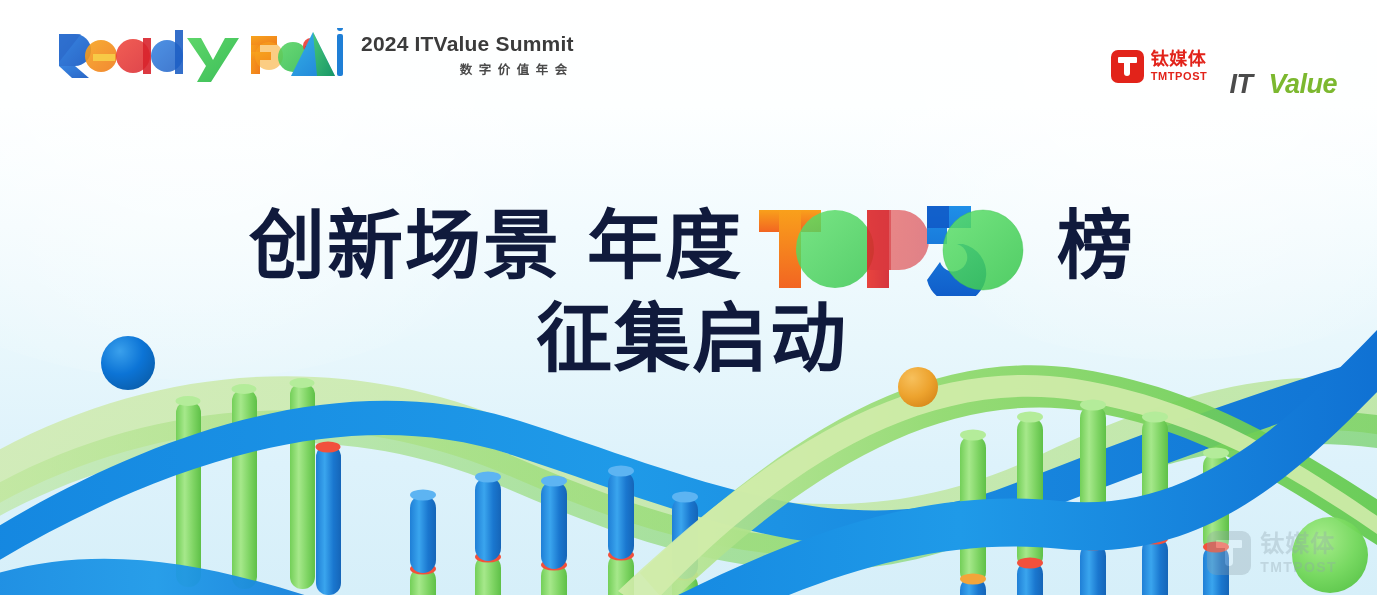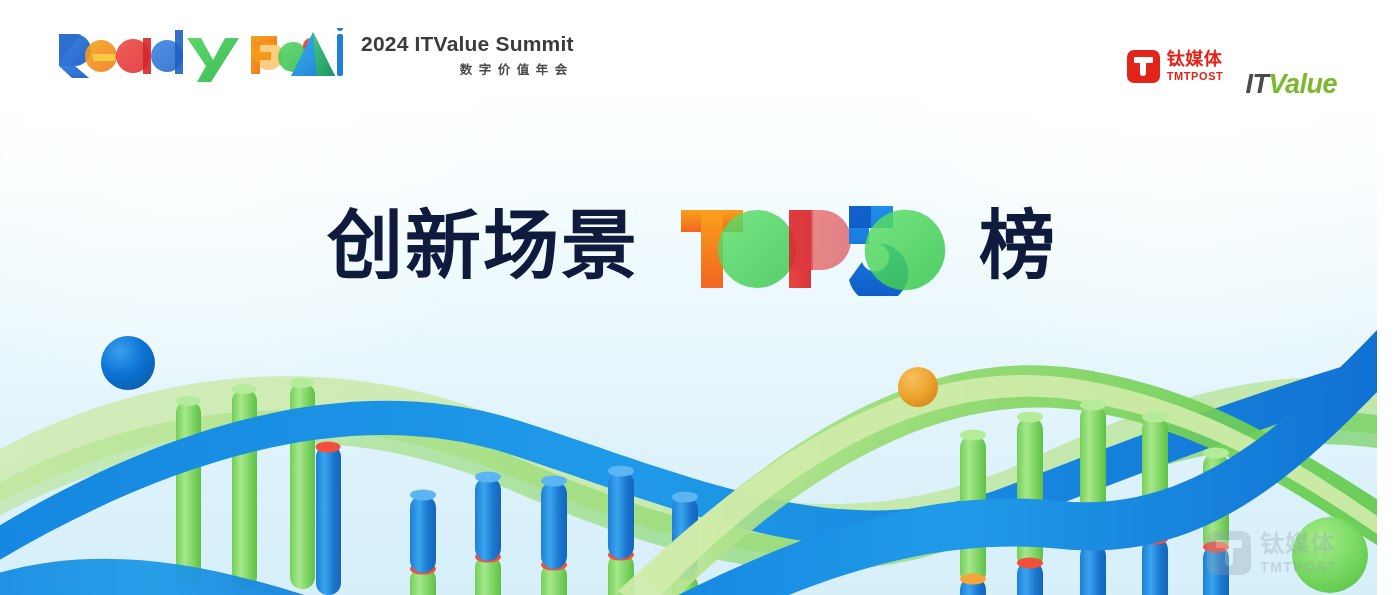--- a/index.html
+++ b/index.html
@@ -138,20 +138,21 @@
     white-space: nowrap;
   }
   .itvalue-lockup {
     display: flex;
     align-items: baseline;
     font-style: italic;
     font-weight: 700;
     font-size: 27px;
     letter-spacing: -0.5px;
     white-space: nowrap;
+    gap: 16px;
   }
   .itv-it { color: #4b4b4b; }
   .itv-value { color: #7cb82f; margin-top: 37px; }
 
   
   .headline {
     position: absolute;
     left: 7px; right: 0;
     top: 198px;
     z-index: 25;
@@ -494,20 +495,21 @@
         <span class="itv-it">IT</span>
         <span class="itv-value">Value</span>
       </div>
     </div>
   </div>
 
   <div class="headline">
     <div class="line line1">
       <span class="cn-big">创新场景</span>
       <span class="cn-gap"></span>
+      <span class="cn-big">年度</span>
 
       <span class="top50-wrap">
         <svg width="290" height="96" viewBox="0 0 290 96">
           <defs>
             <linearGradient id="tOr" x1="0" y1="0" x2="0" y2="1">
               <stop offset="0%" stop-color="#f9a01b"></stop>
                 <stop offset="100%" stop-color="#f26522"></stop>
             </linearGradient>
             <linearGradient id="tGr" x1="0" y1="0" x2="1" y2="1">
               <stop offset="0%" stop-color="#5ee06a"></stop>
@@ -547,20 +549,23 @@
           </g>
 
           <circle cx="226" cy="50" r="40" fill="url(#tGr)" opacity="0.85"></circle>
           <circle cx="226" cy="50" r="40" fill="none" stroke="#3fc24e" stroke-width="1" opacity="0.4"></circle>
         </svg>
       </span>
 
       <span class="cn-big">榜</span>
     </div>
 
+    <div class="line line2">
+      <span class="cn-big">征集启动</span>
+    </div>
   </div>
 
   <div class="watermark">
     <div class="wm-mark"></div>
     <div class="wm-words">
       <div class="wm-cn">钛媒体</div>
       <div class="wm-en">TMTPOST</div>
     </div>
   </div>
 

